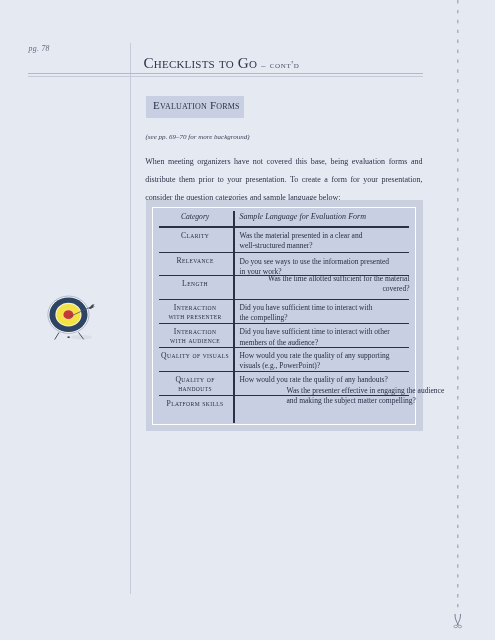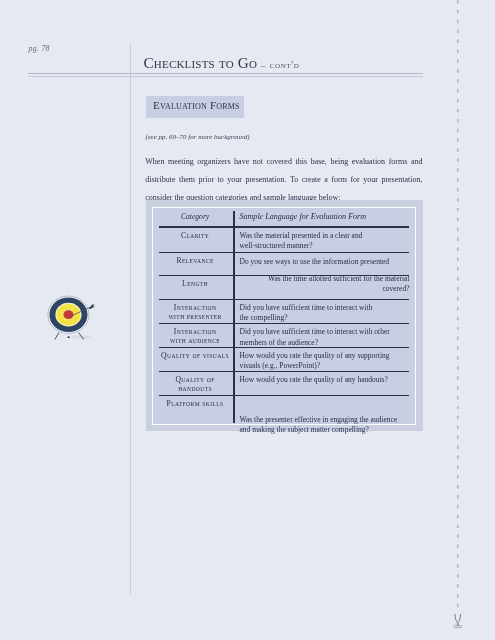--- a/index.html
+++ b/index.html
@@ -90,20 +90,21 @@
       <div class="cell-lang" style="top: 23.7px;">
         <div>Was the material presented in a clear and</div>
         <div>well-structured manner?</div>
       </div>
       <div class="rowline" style="top: 45.1px;"></div>
       <div class="cell-cat" style="top: 49.4px;">
         <div>Relevance</div>
       </div>
       <div class="cell-lang" style="top: 49.5px;">
         <div>Do you see ways to use the information presented</div>
+        <div>in your work?</div>
       </div>
       <div class="rowline" style="top: 68.1px;"></div>
       <div class="cell-cat" style="top: 72.4px;">
         <div>Length</div>
       </div>
       <div class="cell-lang" style="top: 67px; text-align: right;">
         <div>Was the time allotted sufficient for the material</div>
         <div>covered?</div>
       </div>
       <div class="rowline" style="top: 91.5px;"></div>
@@ -137,21 +138,21 @@
         <div>Quality of</div>
         <div>handouts</div>
       </div>
       <div class="cell-lang" style="top: 168.4px;">
         <div>How would you rate the quality of any handouts?</div>
       </div>
       <div class="rowline" style="top: 188.1px;"></div>
       <div class="cell-cat" style="top: 192.4px;">
         <div>Platform skills</div>
       </div>
-      <div class="cell-lang" style="top: 208px;">
+      <div class="cell-lang" style="top: 179px; margin-left: 47px;">
         <div>Was the presenter effective in engaging the audience</div>
         <div>and making the subject matter compelling?</div>
       </div>
     </div>
 
   <svg class="target" viewBox="0 0 56 56">
     <ellipse cx="35.5" cy="47.2" rx="10.5" ry="2.3" fill="#d7dde6" opacity=".85"></ellipse>
     <path d="M12.8 42.8 L8.9 49.2" stroke="#4b5260" stroke-width="1.0" stroke-linecap="round" fill="none"></path>
     <path d="M32.8 42.8 L37.4 49.0" stroke="#4b5260" stroke-width="1.0" stroke-linecap="round" fill="none"></path>
     <ellipse cx="22.6" cy="47.2" rx="1.25" ry="0.85" fill="#3d4450"></ellipse>

